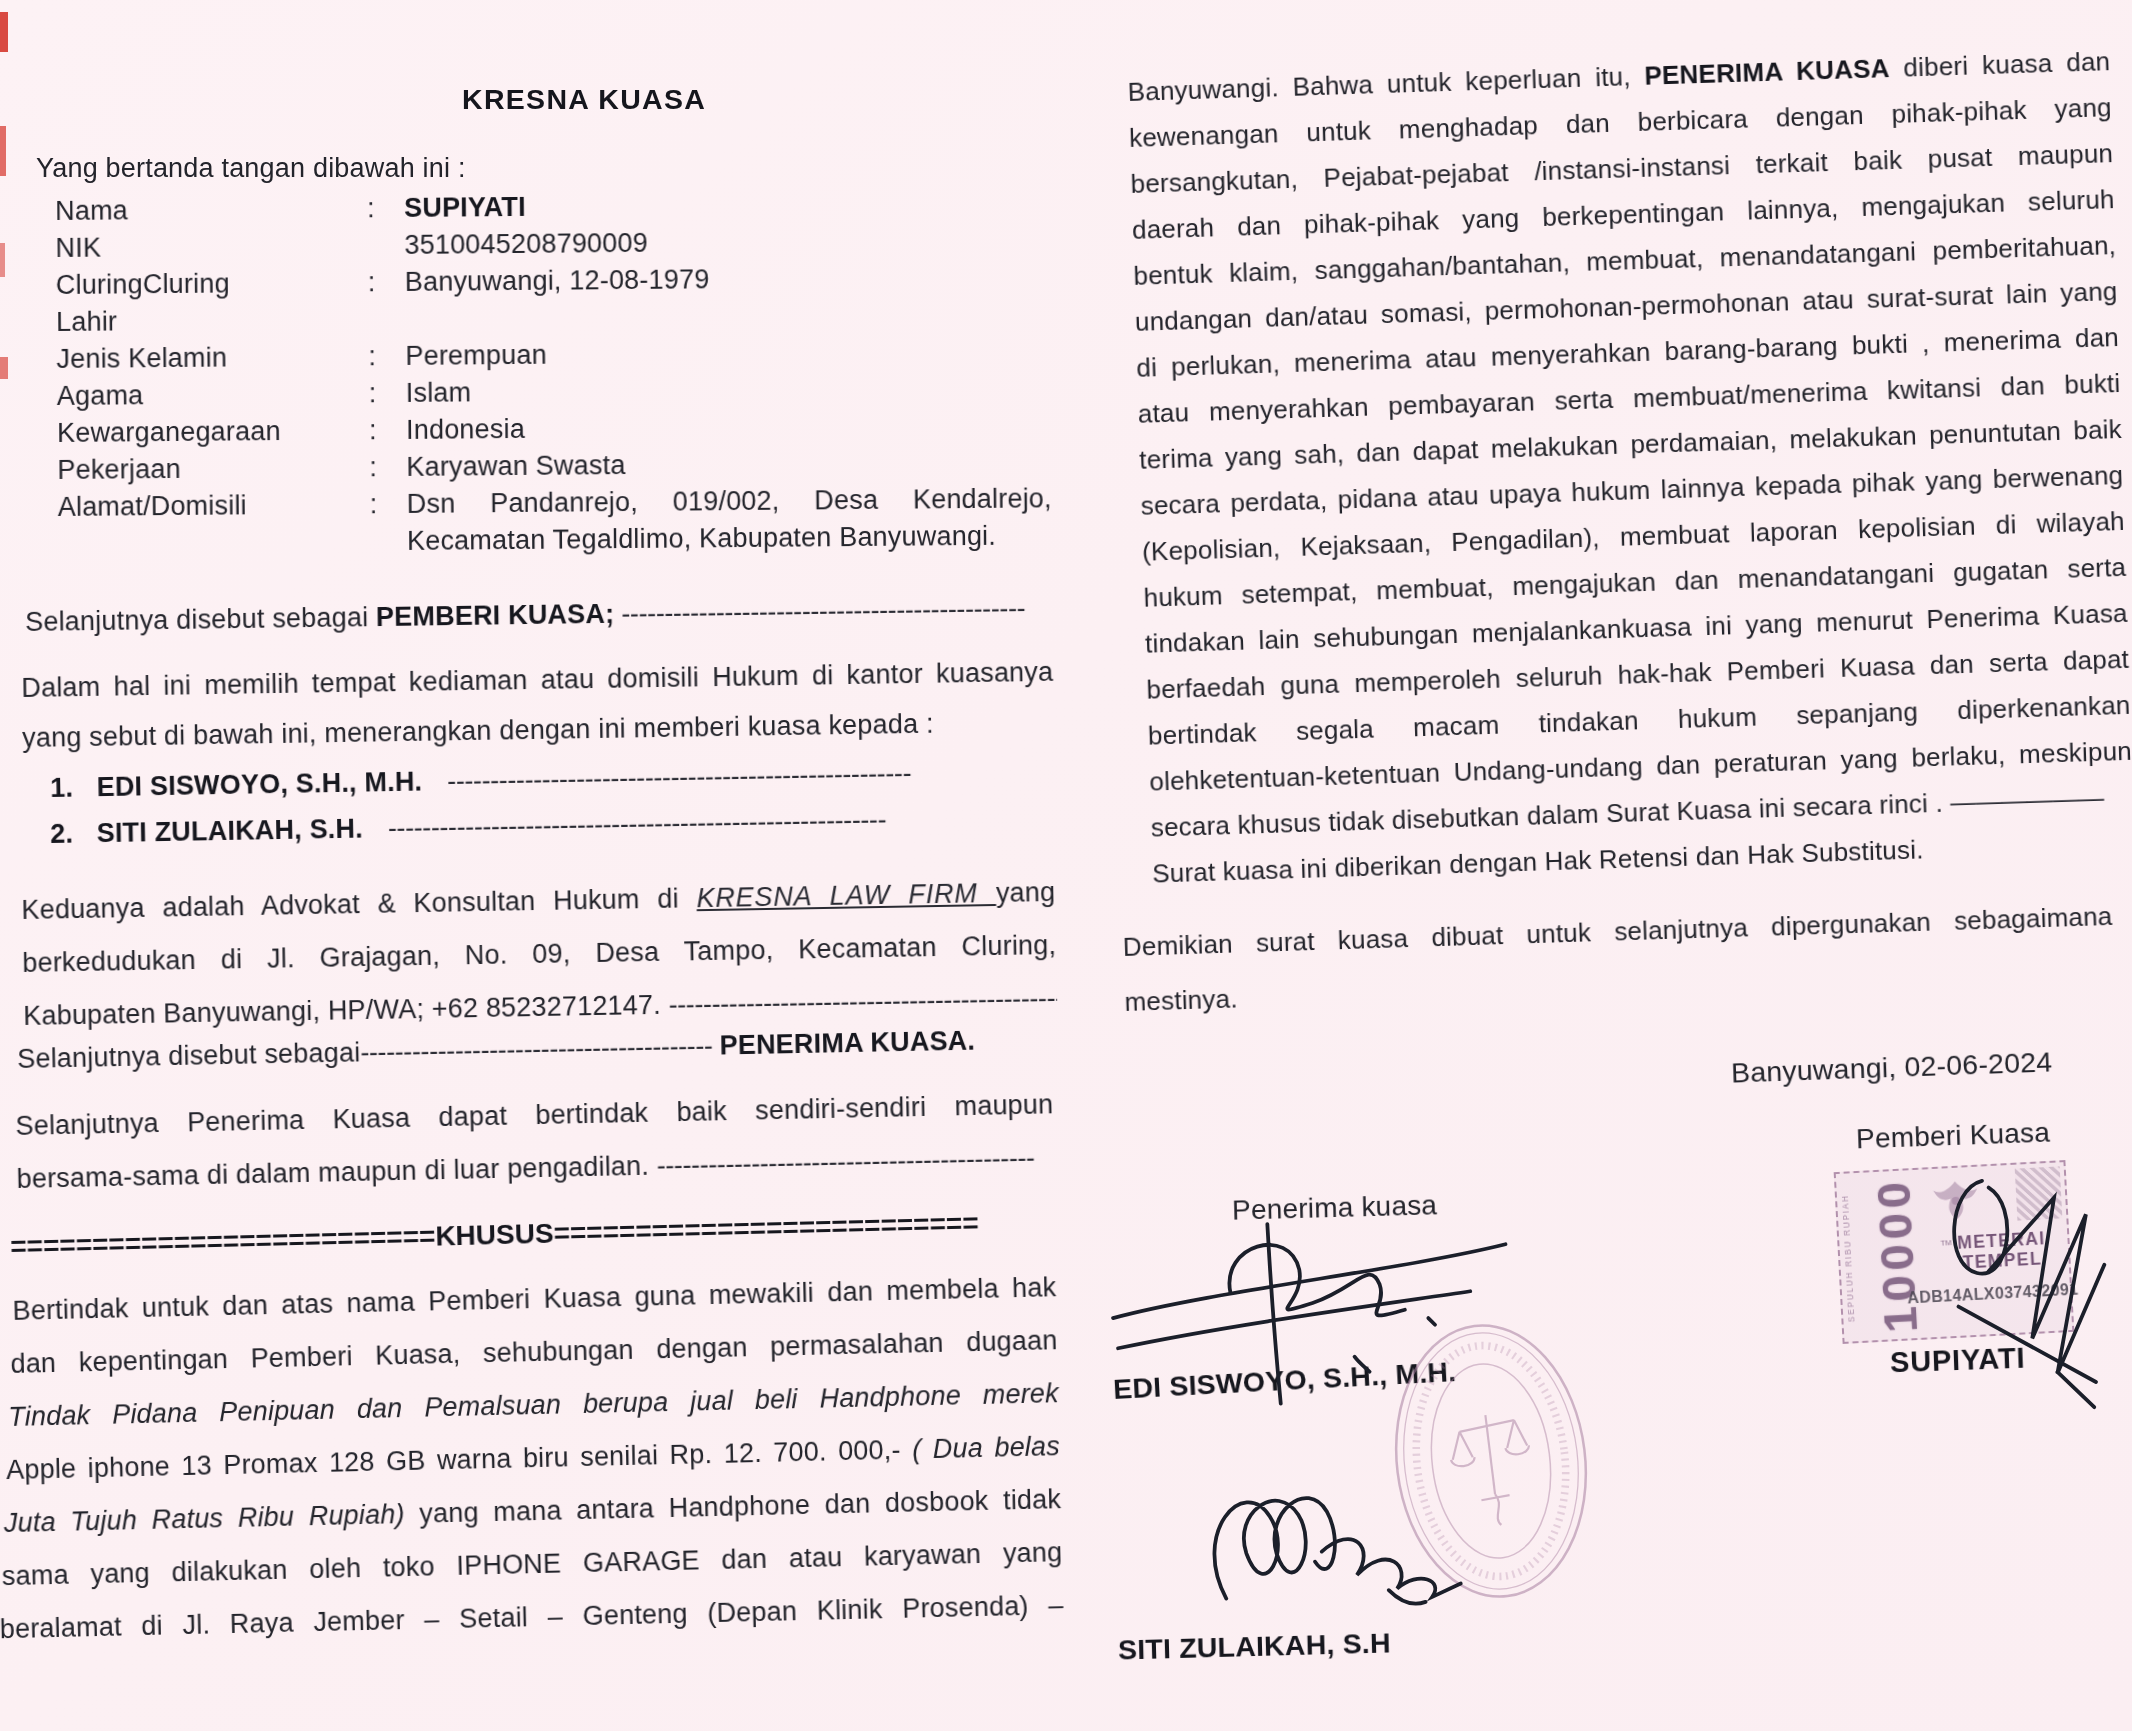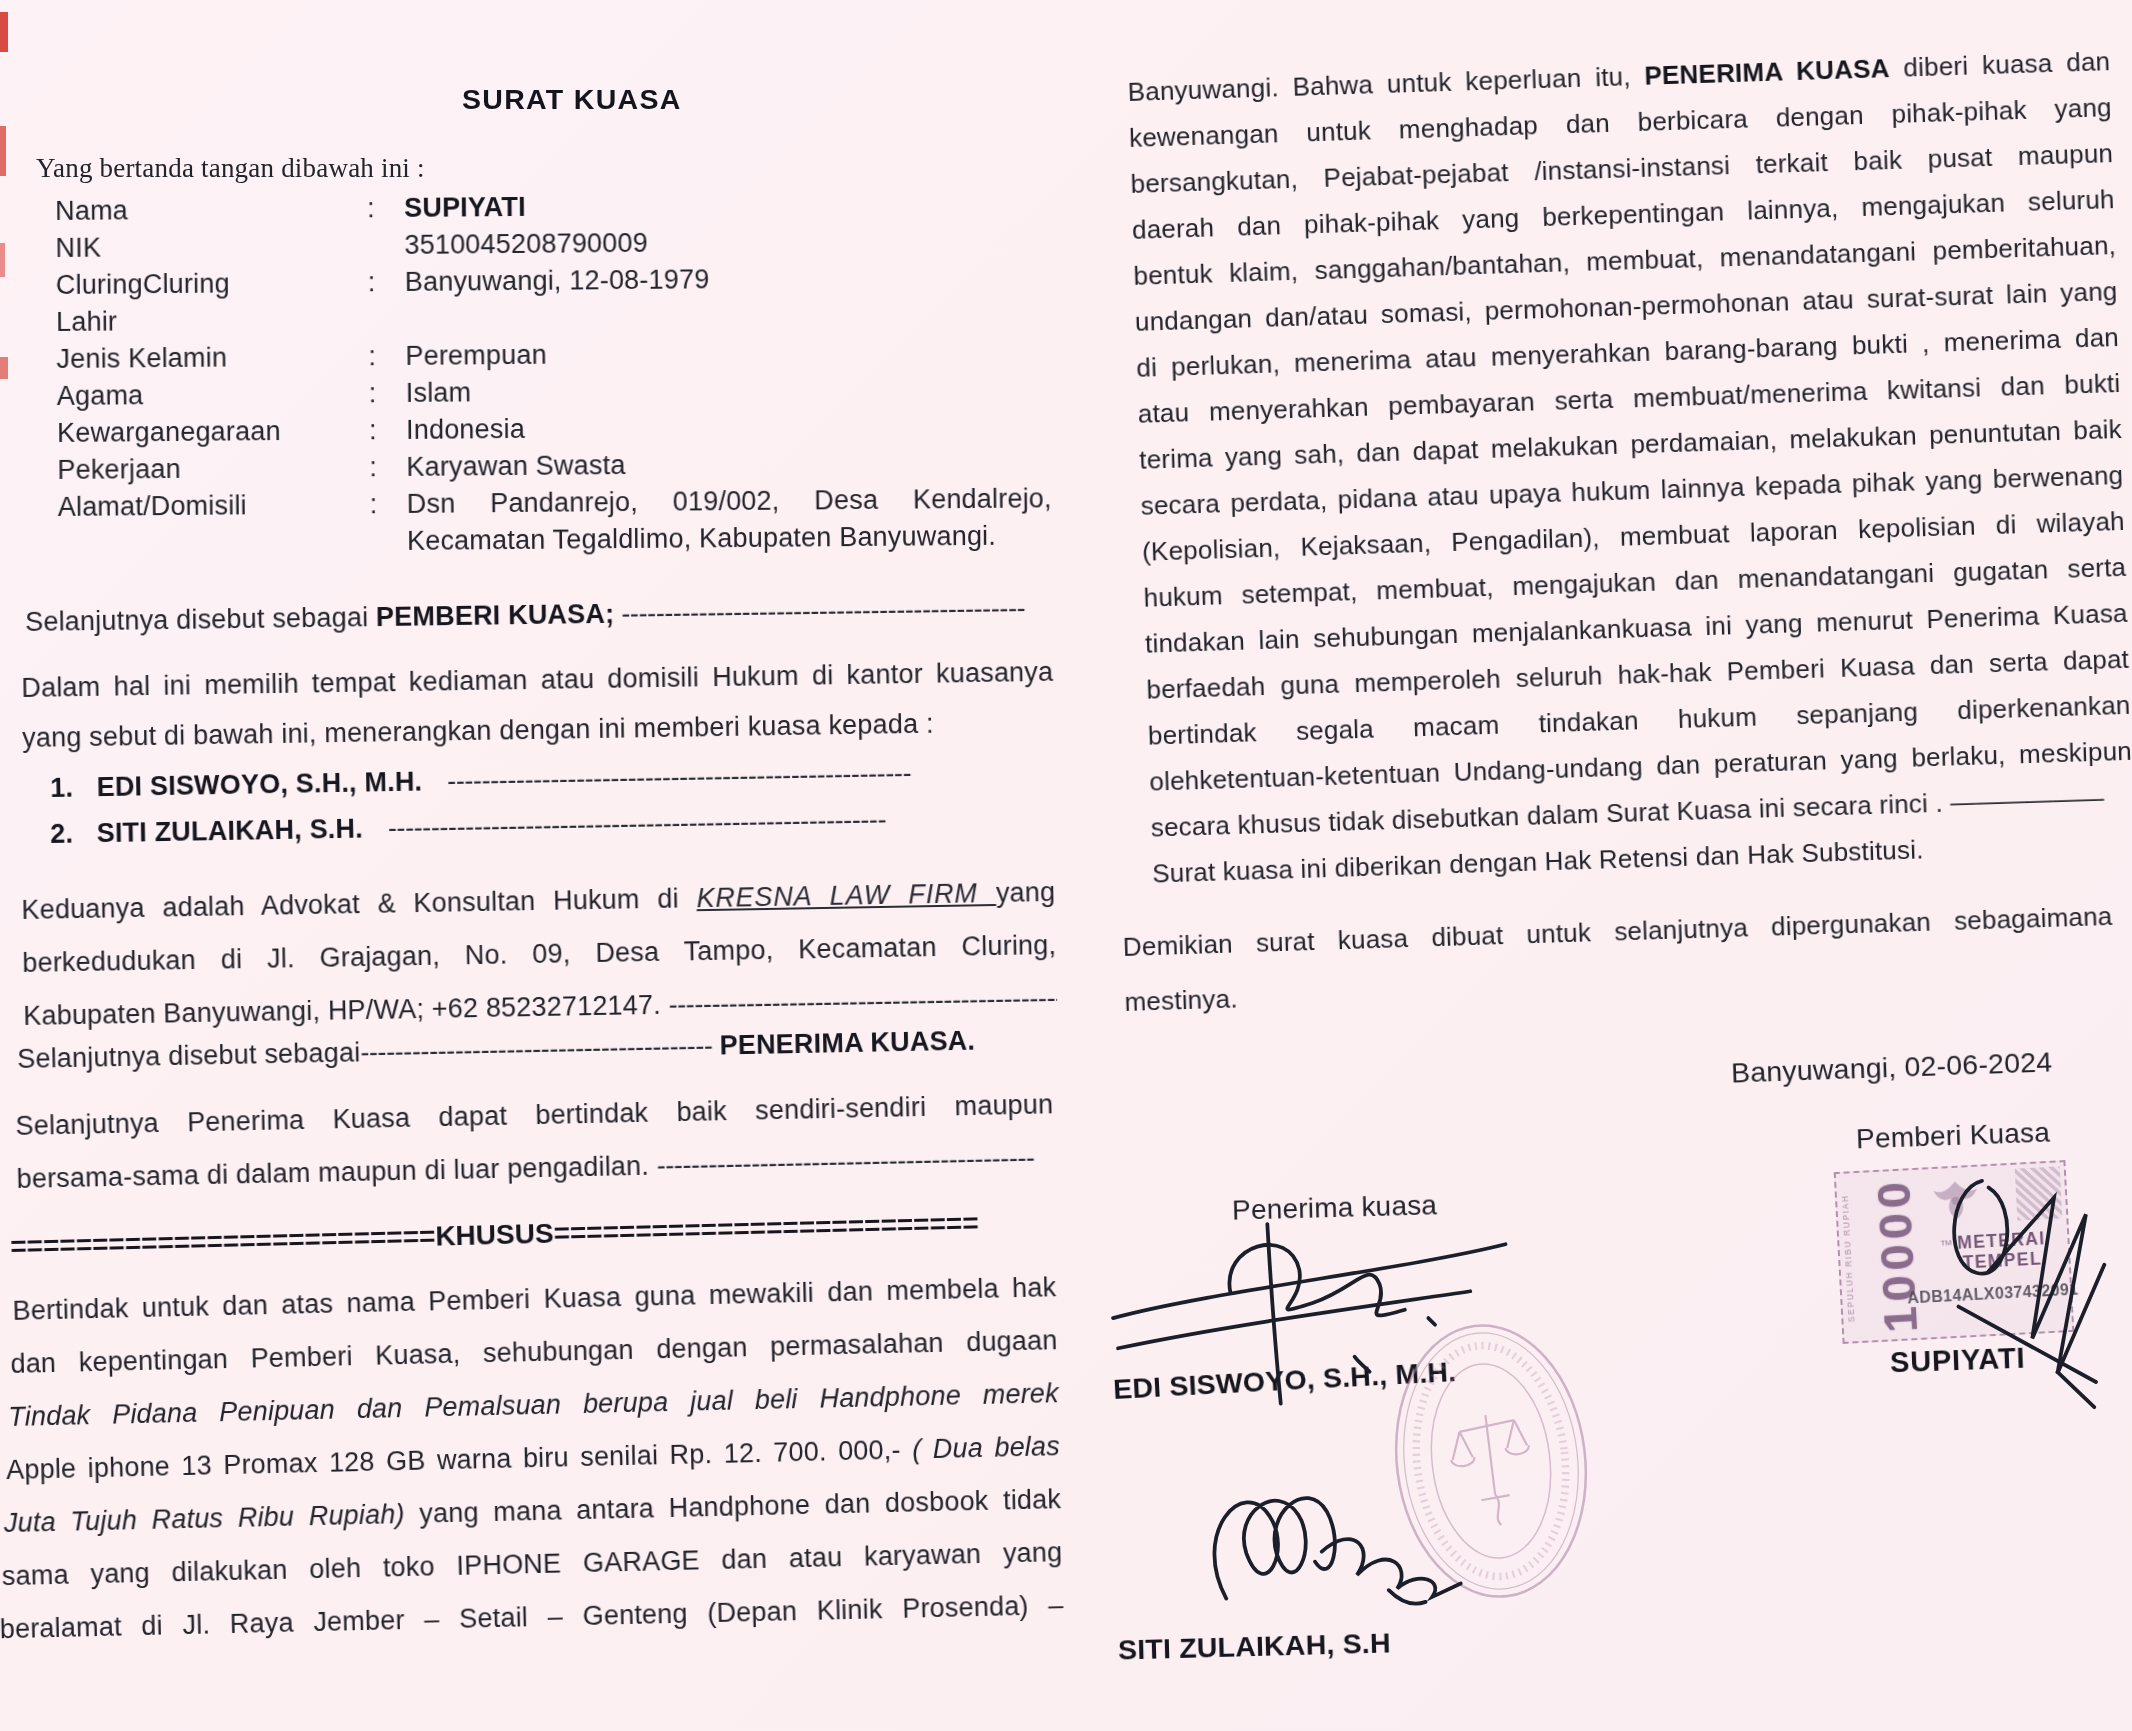--- a/index.html
+++ b/index.html
@@ -12,21 +12,21 @@
   #stage{position:absolute;inset:0;}
   .blk{position:absolute;}
   .txt{filter:blur(0.4px);letter-spacing:0.2px;}
   .b{font-weight:700;color:#16171e;}
   .it{font-style:italic;}
   .jline{text-align:justify;text-align-last:justify;}
   .nowrap{white-space:nowrap;overflow:hidden;}
   .dash{letter-spacing:-0.4px;color:#2a2b33;}
   
   .l-title{left:462px;top:83px;font-size:28.5px;font-weight:700;letter-spacing:1.3px;color:#15161d;}
-  .l-intro{left:36px;top:153px;font-size:27px;font-family:Liberation Serif, serif;}
+  .l-intro{left:36px;top:153px;font-size:27px;}
   .fields{left:55px;top:193px;width:999px;font-size:27px;line-height:37px;transform:rotate(-0.5deg);transform-origin:0 0;}
   .frow{display:grid;grid-template-columns:312px 37px 1fr;}
   .flabel-split{display:flex;justify-content:space-between;width:164px;}
   .fval-just{text-align:justify;text-align-last:justify;padding-right:5px;}
   .l-pemberi{left:25px;top:607px;width:1028px;font-size:27px;transform:rotate(-0.8deg);transform-origin:0 0;}
   .l-dalam{left:21px;top:663px;width:1032px;font-size:27px;line-height:50px;transform:rotate(-0.9deg);transform-origin:0 0;}
   .l-list1{left:50px;top:773px;width:1003px;font-size:27px;transform:rotate(-1deg);transform-origin:0 0;}
   .l-list2{left:50px;top:819px;width:1003px;font-size:27px;transform:rotate(-1deg);transform-origin:0 0;}
   .list-name{font-weight:700;color:#16171e;padding-left:23.5px;}
   .list-dash{padding-left:25px;}
@@ -70,21 +70,21 @@
 </head>
 <body>
 
 <div id="stage">
 
   <div class="edge-mark" style="top:11.7px;width:8.4px;height:40px;"></div>
   <div class="edge-mark" style="top:126px;width:5.9px;height:50px;opacity:.8;"></div>
   <div class="edge-mark" style="top:243px;width:5px;height:34px;opacity:.6;"></div>
   <div class="edge-mark" style="top:357px;width:7.6px;height:22px;opacity:.7;"></div>
 
-  <div class="blk txt l-title">SURAT KUASA</div>
+  <div class="blk txt l-title">KRESNA KUASA</div>
   <div class="blk txt l-intro">Yang bertanda tangan dibawah ini :</div>
 
   <div class="blk txt fields">
     <div class="frow">
       <span>Nama</span>
       <span>:</span>
       <span class="b">SUPIYATI</span>
     </div>
     <div class="frow">
       <span>NIK</span>

